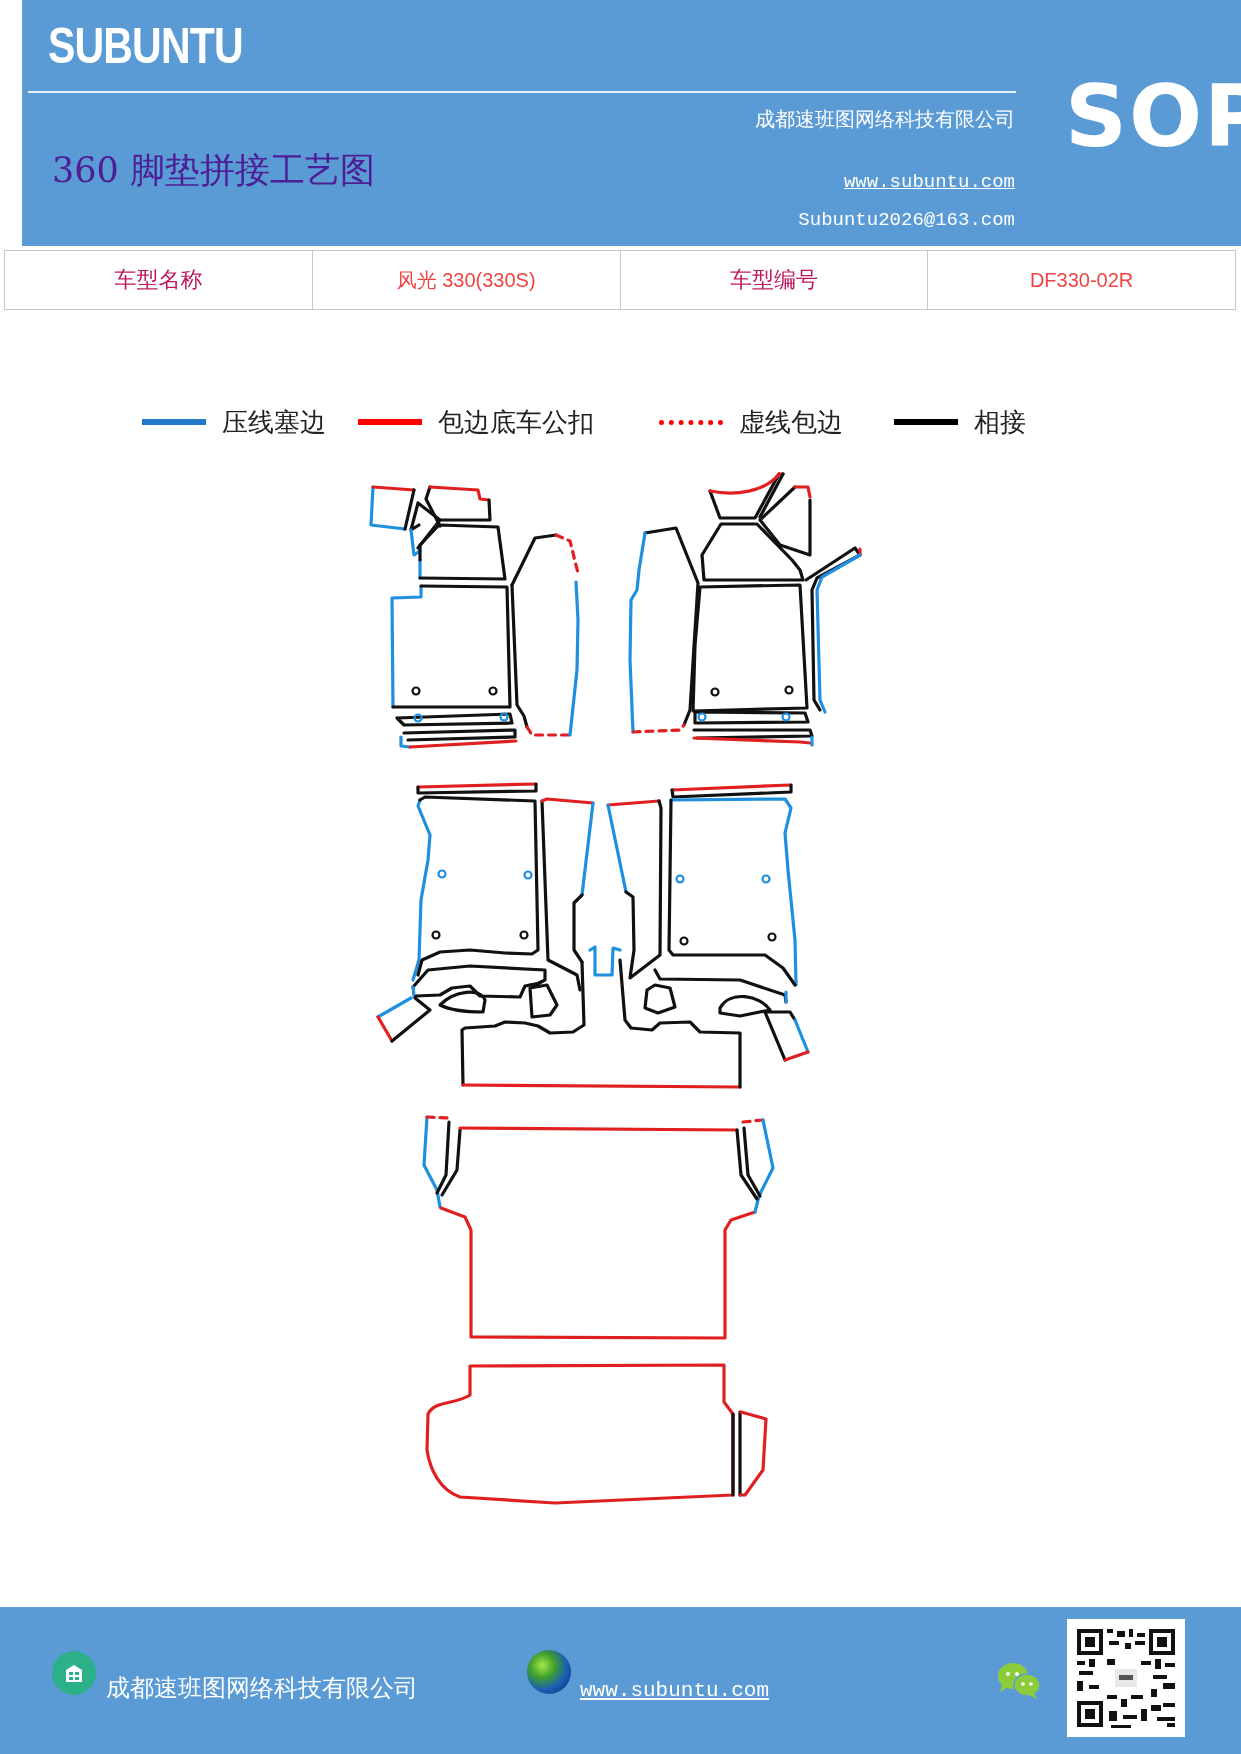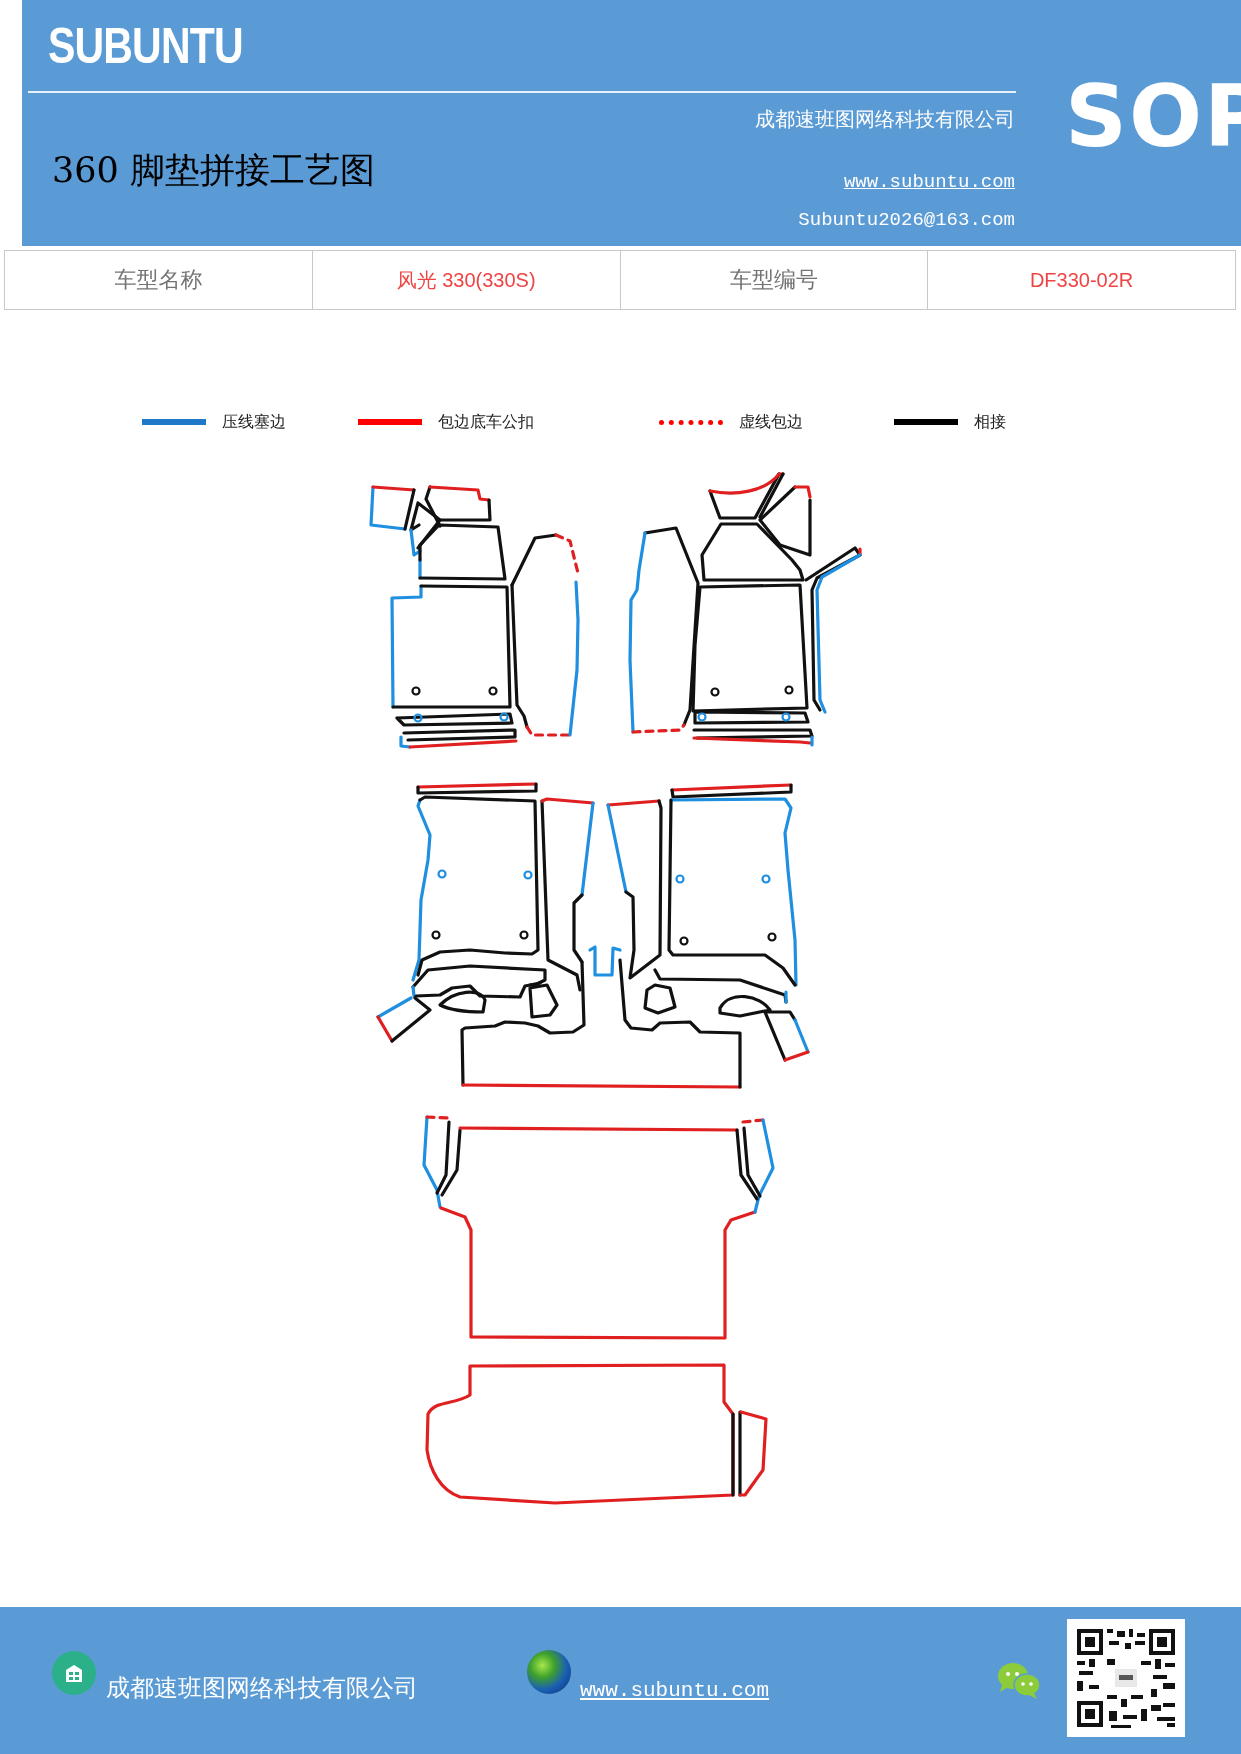--- a/index.html
+++ b/index.html
@@ -1,34 +1,34 @@
 <!DOCTYPE html>
 <html><head>
   <meta charset="utf-8">
   <style>
     html, body { margin: 0; padding: 0; background: #ffffff; }
     body { width: 1241px; height: 1754px; position: relative; overflow: hidden; font-family: "DejaVu Sans", sans-serif; }
     .header { position: absolute; left: 0; top: 0; width: 1241px; height: 246px; background: #5b9bd5; margin-left: 22px; }
     .brand { position: absolute; left: 26px; top: 14px; color: #fff; font-family: "Liberation Sans", sans-serif; font-weight: bold; font-size: 50px; letter-spacing: -1px; transform: scaleX(0.82); transform-origin: left top; line-height: 64px; }
     .hr { position: absolute; left: 6px; top: 91px; width: 988px; height: 2px; background: #e8f0fa; }
-    .doc-title { position: absolute; left: 30px; top: 148px; color: #000000; font-family: "DejaVu Serif", serif; font-size: 35px; line-height: 44px; }
+    .doc-title { position: absolute; left: 30px; top: 148px; color: #4c1d95; font-family: "DejaVu Serif", serif; font-size: 35px; line-height: 44px; }
     .company { position: absolute; right: 248px; top: 105px; color: #fff; font-family: "DejaVu Serif", serif; font-size: 20px; line-height: 28px; }
     .url { position: absolute; right: 248px; top: 170px; color: #fff; font-family: "Liberation Mono", monospace; font-size: 19px; text-decoration: underline; line-height: 24px; }
     .email { position: absolute; right: 248px; top: 208px; color: #fff; font-family: "Liberation Mono", monospace; font-size: 19px; line-height: 24px; }
     .sop { position: absolute; left: 1043px; top: 66px; color: #fff; font-family: "DejaVu Sans", sans-serif; font-weight: bold; font-size: 86px; line-height: 100px; letter-spacing: 2px; }
 
     .info-table { position: absolute; left: 4px; top: 250px; width: 1232px; border-collapse: collapse; }
     .info-table td { border: 1.5px solid #c8c8c8; height: 56px; text-align: center; vertical-align: middle; font-size: 21px; color: #222; width: 25%; }
-    .info-table td.label { font-family: "DejaVu Sans", sans-serif; font-size: 22px; color: #737373; margin-top: 45px; }
+    .info-table td.label { font-family: "DejaVu Sans", sans-serif; font-size: 22px; color: #be185d; margin-top: 45px; }
     .info-table td.value { font-family: "Liberation Sans", sans-serif; font-size: 20px; color: #ef4444; }
 
     .legend { position: absolute; top: 402px; left: 0; width: 1241px; height: 40px; }
     .legend-item { position: absolute; top: 0; display: flex; align-items: center; height: 40px; }
     .legend-swatch { width: 64px; height: 0; margin-right: 16px; }
-    .legend-label { font-family: "DejaVu Sans", sans-serif; font-size: 16px; color: #222; text-align: right; }
+    .legend-label { font-family: "DejaVu Sans", sans-serif; font-size: 26px; color: #222; text-align: right; }
 
     .diagram { position: absolute; left: 0; top: 460px; width: 1241px; height: 1060px; }
 
     .footer { position: absolute; left: 0; top: 1607px; width: 1241px; height: 147px; background: #5b9bd5; }
     .foot-company-icon { position: absolute; left: 52px; top: 44px; width: 44px; height: 44px; border-radius: 50%; background: #2bb08a; display: flex; align-items: center; justify-content: center; }
     .foot-company { position: absolute; left: 106px; top: 65px; color: #fff; font-family: "DejaVu Serif", serif; font-size: 24px; line-height: 32px; }
     .foot-globe { position: absolute; left: 527px; top: 43px; width: 44px; height: 44px; border-radius: 50%; background: radial-gradient(circle at 35% 35%, #a6e84a 0%, #3fa02c 30%, #1a5fb4 60%, #0b2a6b 100%); }
     .foot-url { position: absolute; left: 580px; top: 70px; color: #fff; font-family: "Liberation Mono", monospace; font-size: 21px; text-decoration: underline; line-height: 28px; }
     .foot-wechat { position: absolute; left: 996px; top: 54px; width: 46px; height: 40px; }
     .qr { position: absolute; left: 1067px; top: 12px; width: 118px; height: 118px; background: #fff; }

